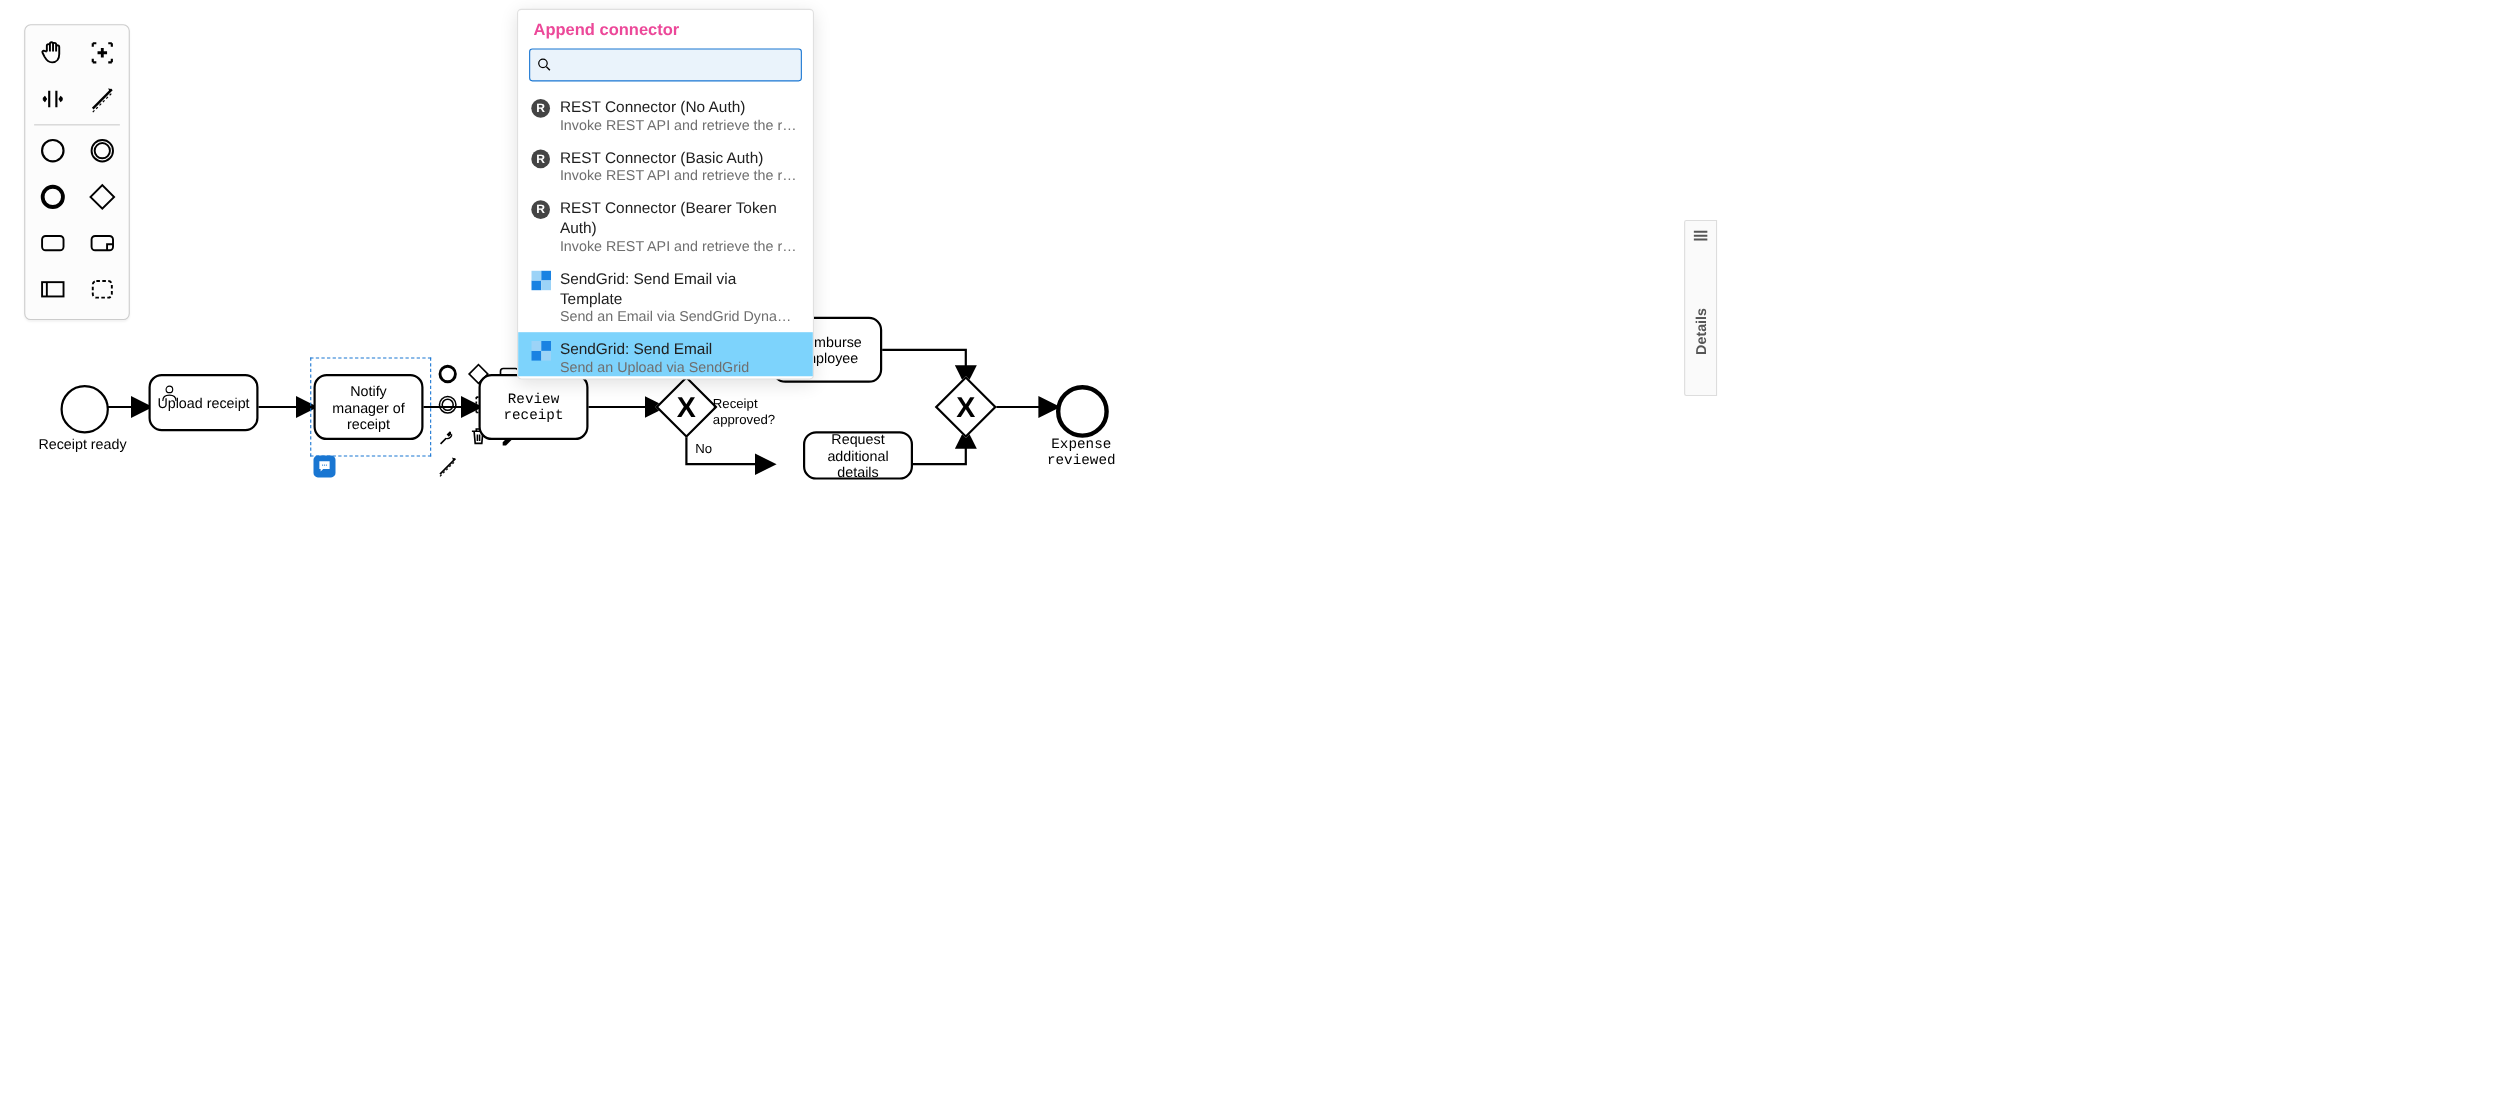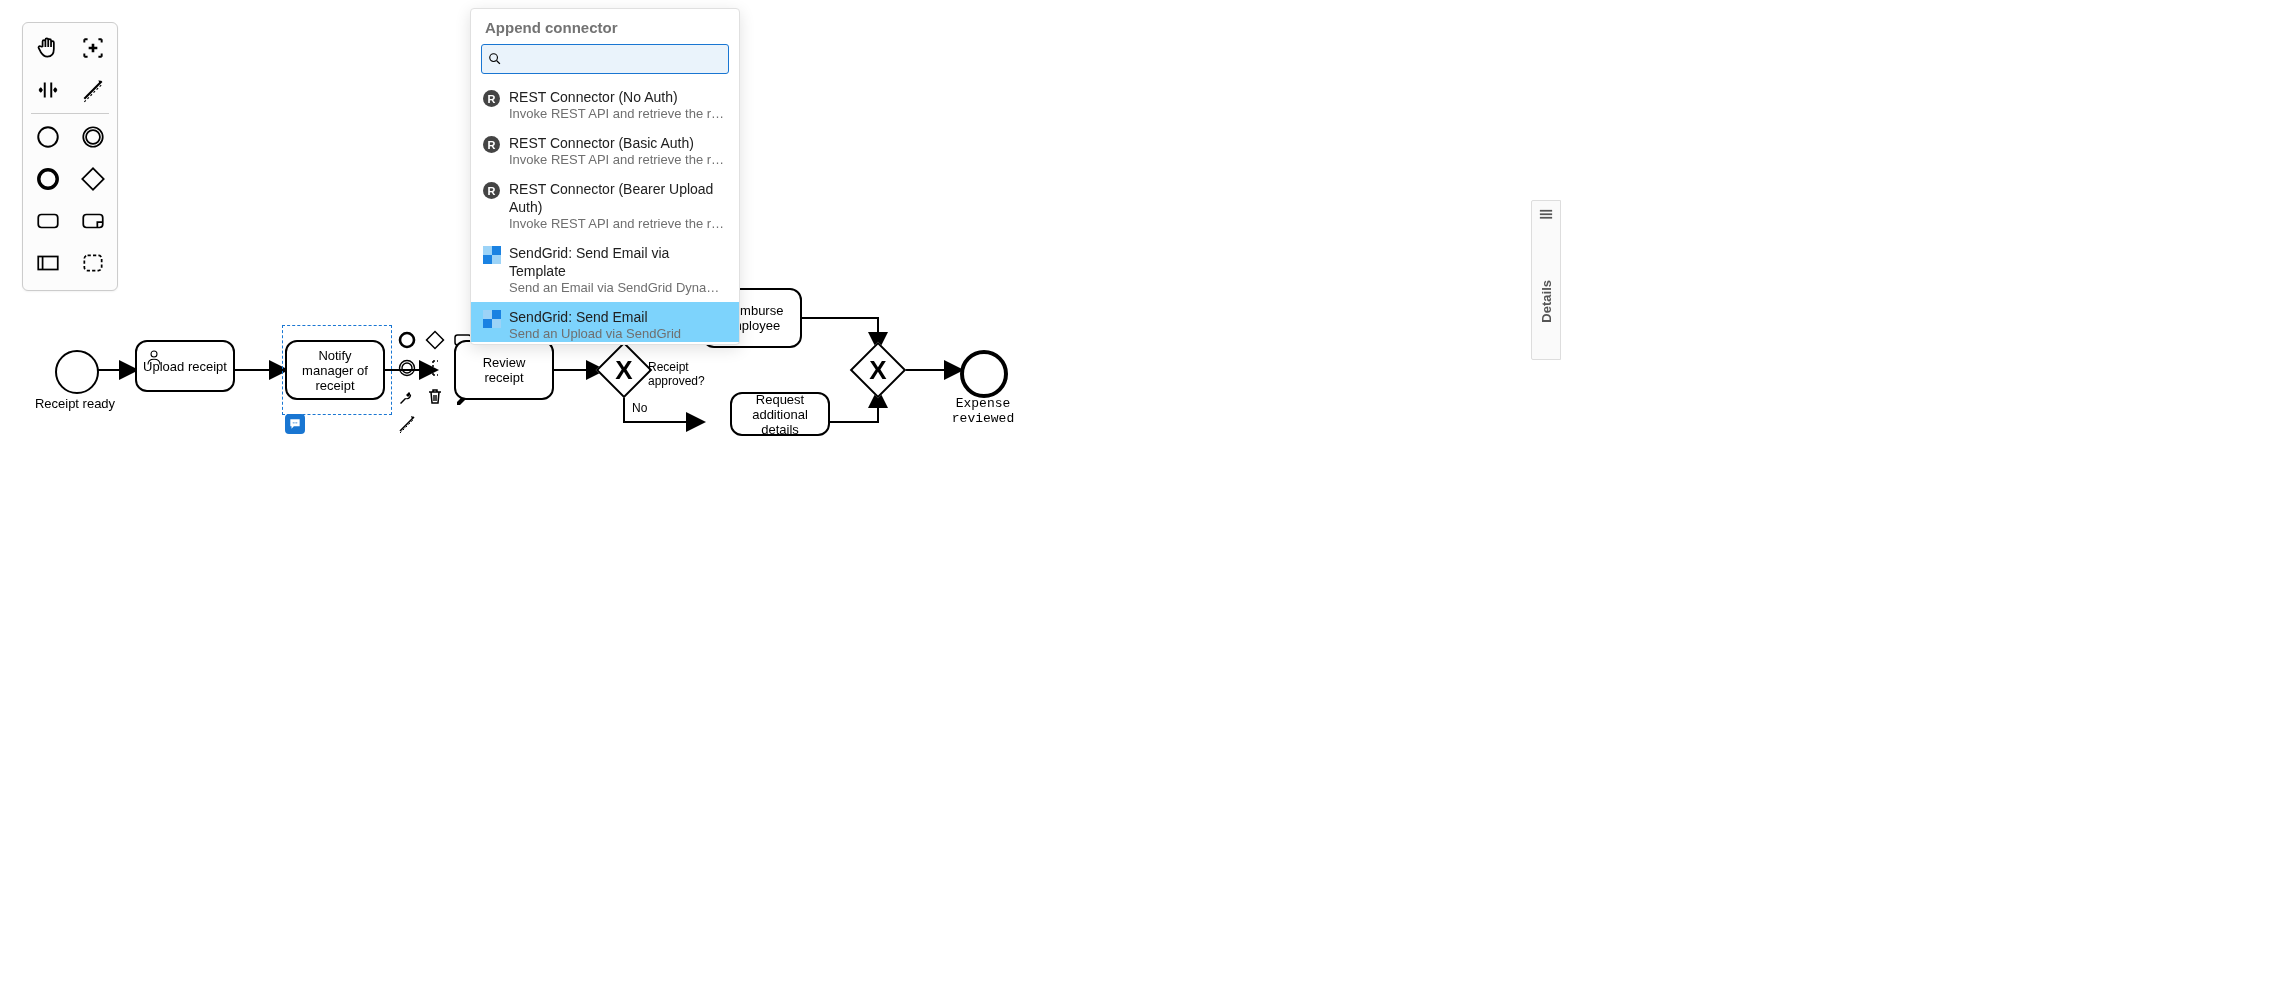--- a/index.html
+++ b/index.html
@@ -30,21 +30,21 @@
 
 #arrows { position:absolute; left:0; top:0; width:100%; height:100%; pointer-events:none; }
 
 
 .context-pad { position:absolute; display:grid; grid-template-columns:repeat(3, 24px); grid-auto-rows:24px; gap:4px; }
 .context-pad .cp { width:24px; height:24px; display:flex; align-items:center; justify-content:center; cursor:pointer; }
 .context-pad svg { width:20px; height:20px; overflow:visible; }
 
 
 .popup { position:absolute; background:#fff; border:1px solid #e0e0e0; border-radius:4px; box-shadow:0 4px 16px rgba(0,0,0,0.12); width:268px; padding:10px 0 2px; }
-.popup-title { font-size:15px; font-weight:600; padding:0 14px 8px; color:#737373; }
+.popup-title { font-size:15px; font-weight:600; padding:0 14px 8px; color:#ec4899; }
 .popup-search { margin:0 10px 8px; display:flex; align-items:center; border:1px solid #1976d2; background:#eaf3fb; border-radius:3px; padding:4px 6px; }
 .popup-search input { flex:1; border:none; background:transparent; outline:none; font-size:14px; padding:2px; }
 .popup-search .mag { margin-right:4px; }
 .popup-list { max-height:260px; overflow:hidden; }
 .popup-item { display:flex; gap:8px; padding:6px 12px; cursor:pointer; }
 .popup-item .ico { width:18px; height:18px; flex-shrink:0; margin-top:2px; }
 .pi-text .pi-title { font-size:14px; color:#202020; line-height:18px; }
 .pi-text .pi-desc  { font-size:13px; color:#6f6f6f; white-space:nowrap; overflow:hidden; text-overflow:ellipsis; max-width:216px; line-height:16px; }
 .popup-item.sel { background:#7dd3fc; }
 .r-badge { width:17px; height:17px; border-radius:50%; background:#444; color:#fff; font-size:11px; font-weight:bold; display:flex; align-items:center; justify-content:center; }
@@ -242,21 +242,21 @@
       </div>
     <div class="cp" style="grid-column:1">
         <svg viewBox="0 0 20 20">
           <path d="M3 17 L17 3" stroke="#000" stroke-width="1.6"></path>
           <path d="M3 17 L17 3" stroke="#000" stroke-width="1" stroke-dasharray="2 2" transform="translate(0,2)"></path>
           <path d="M17 3 l-3 -1 l1 3z" fill="#000"></path>
         </svg>
       </div>
   </div>
 
-  <div class="task" style="left:454px; top:340px; width:100px; height:60px;">
+  <div class="task" style="left:435px; top:340px; width:100px; height:60px;font-family:Liberation Mono, monospace;">
     <span>Review receipt</span>
   </div>
 
   <div class="gateway" style="left:604px; top:350px;">
     <div class="gateway-shape"></div>
     <div class="gateway-x">X</div>
   </div>
   <div class="gw-label" style="left:648px; top:360px; width:64px; font-size:12px; line-height:14px;">Receipt approved?</div>
   <div class="yesno" style="left:632px; top:330px;">Yes</div>
   <div class="yesno" style="left:632px; top:401px;text-align:center;">No</div>
@@ -303,21 +303,21 @@
         <div class="pi-text">
           <div class="pi-title">REST Connector (Basic Auth)</div>
           <div class="pi-desc">Invoke REST API and retrieve the result s…</div>
         </div>
       </div>
       <div class="popup-item">
         <div class="ico">
             <div class="r-badge">R</div>
           </div>
         <div class="pi-text">
-          <div class="pi-title">REST Connector (Bearer Upload Auth)</div>
+          <div class="pi-title">REST Connector (Bearer Token Auth)</div>
           <div class="pi-desc">Invoke REST API and retrieve the result s…</div>
         </div>
       </div>
       <div class="popup-item">
         <div class="ico"><svg width="18" height="18" viewBox="0 0 18 18">
               <rect x="0" y="9" width="9" height="9" fill="#1a82e2"></rect>
               <rect x="9" y="0" width="9" height="9" fill="#1a82e2"></rect>
               <rect x="0" y="0" width="9" height="9" fill="#9cd3f7"></rect>
               <rect x="9" y="9" width="9" height="9" fill="#9cd3f7"></rect>
             </svg></div>

